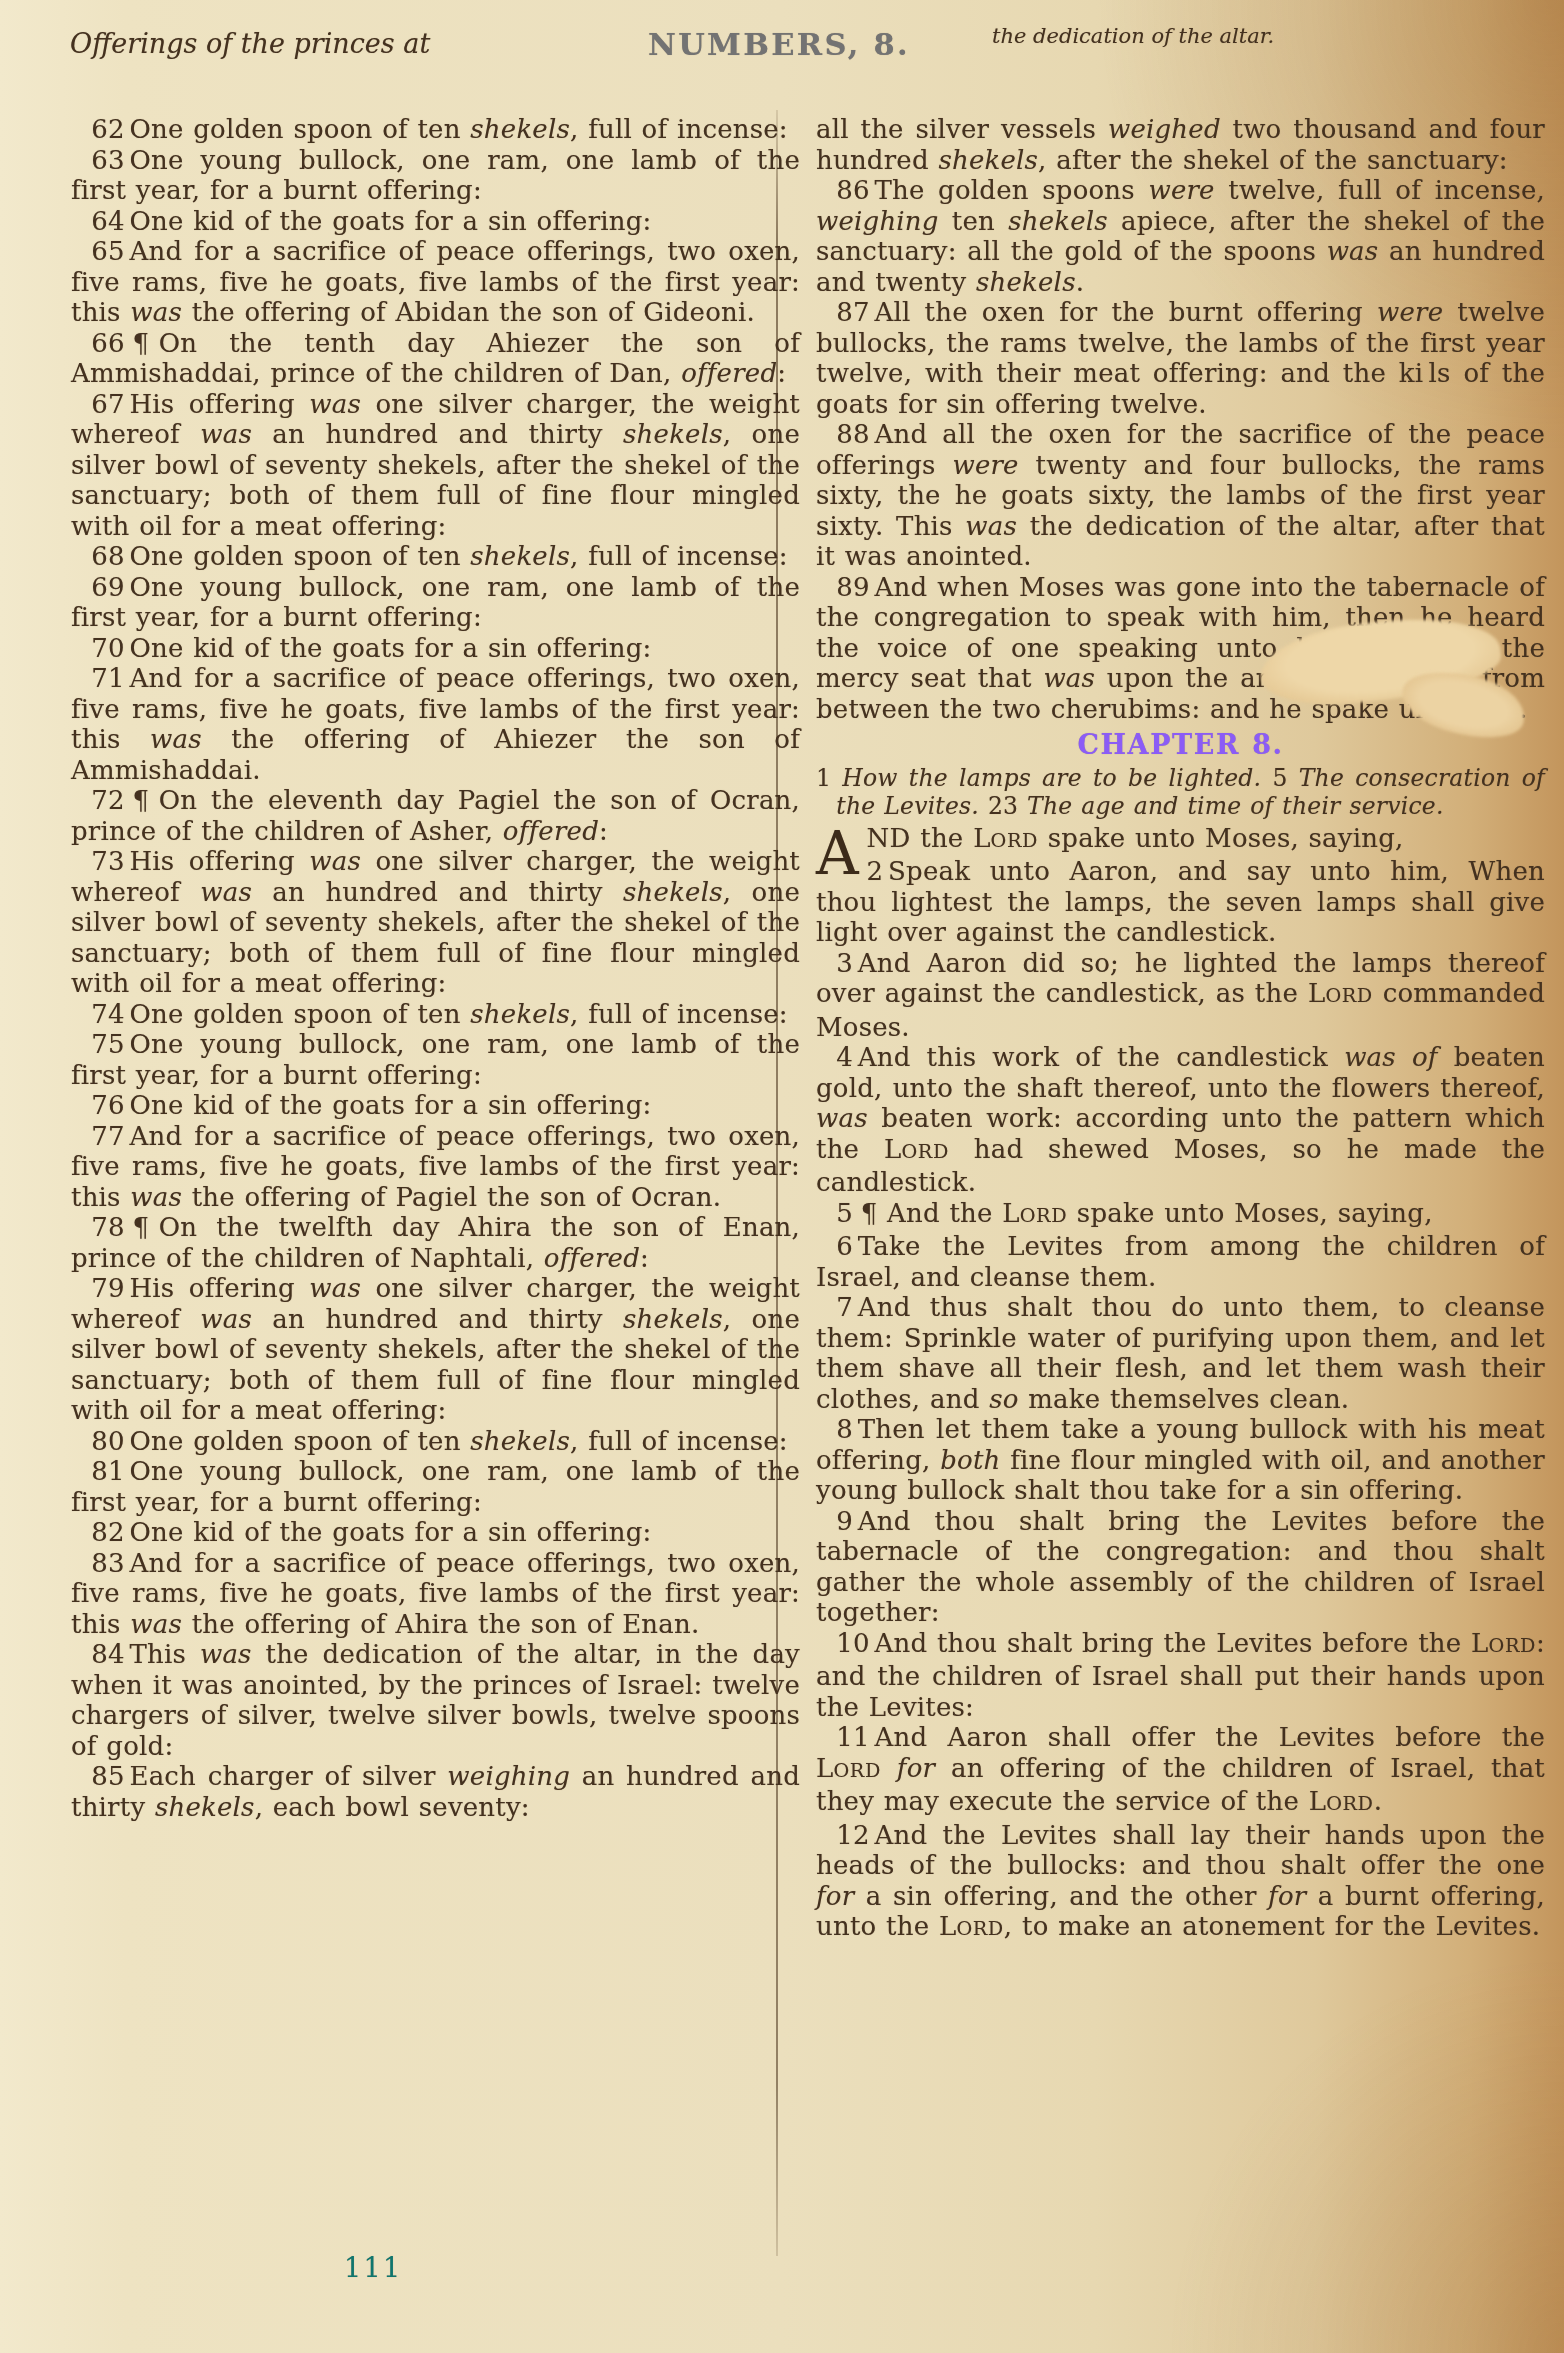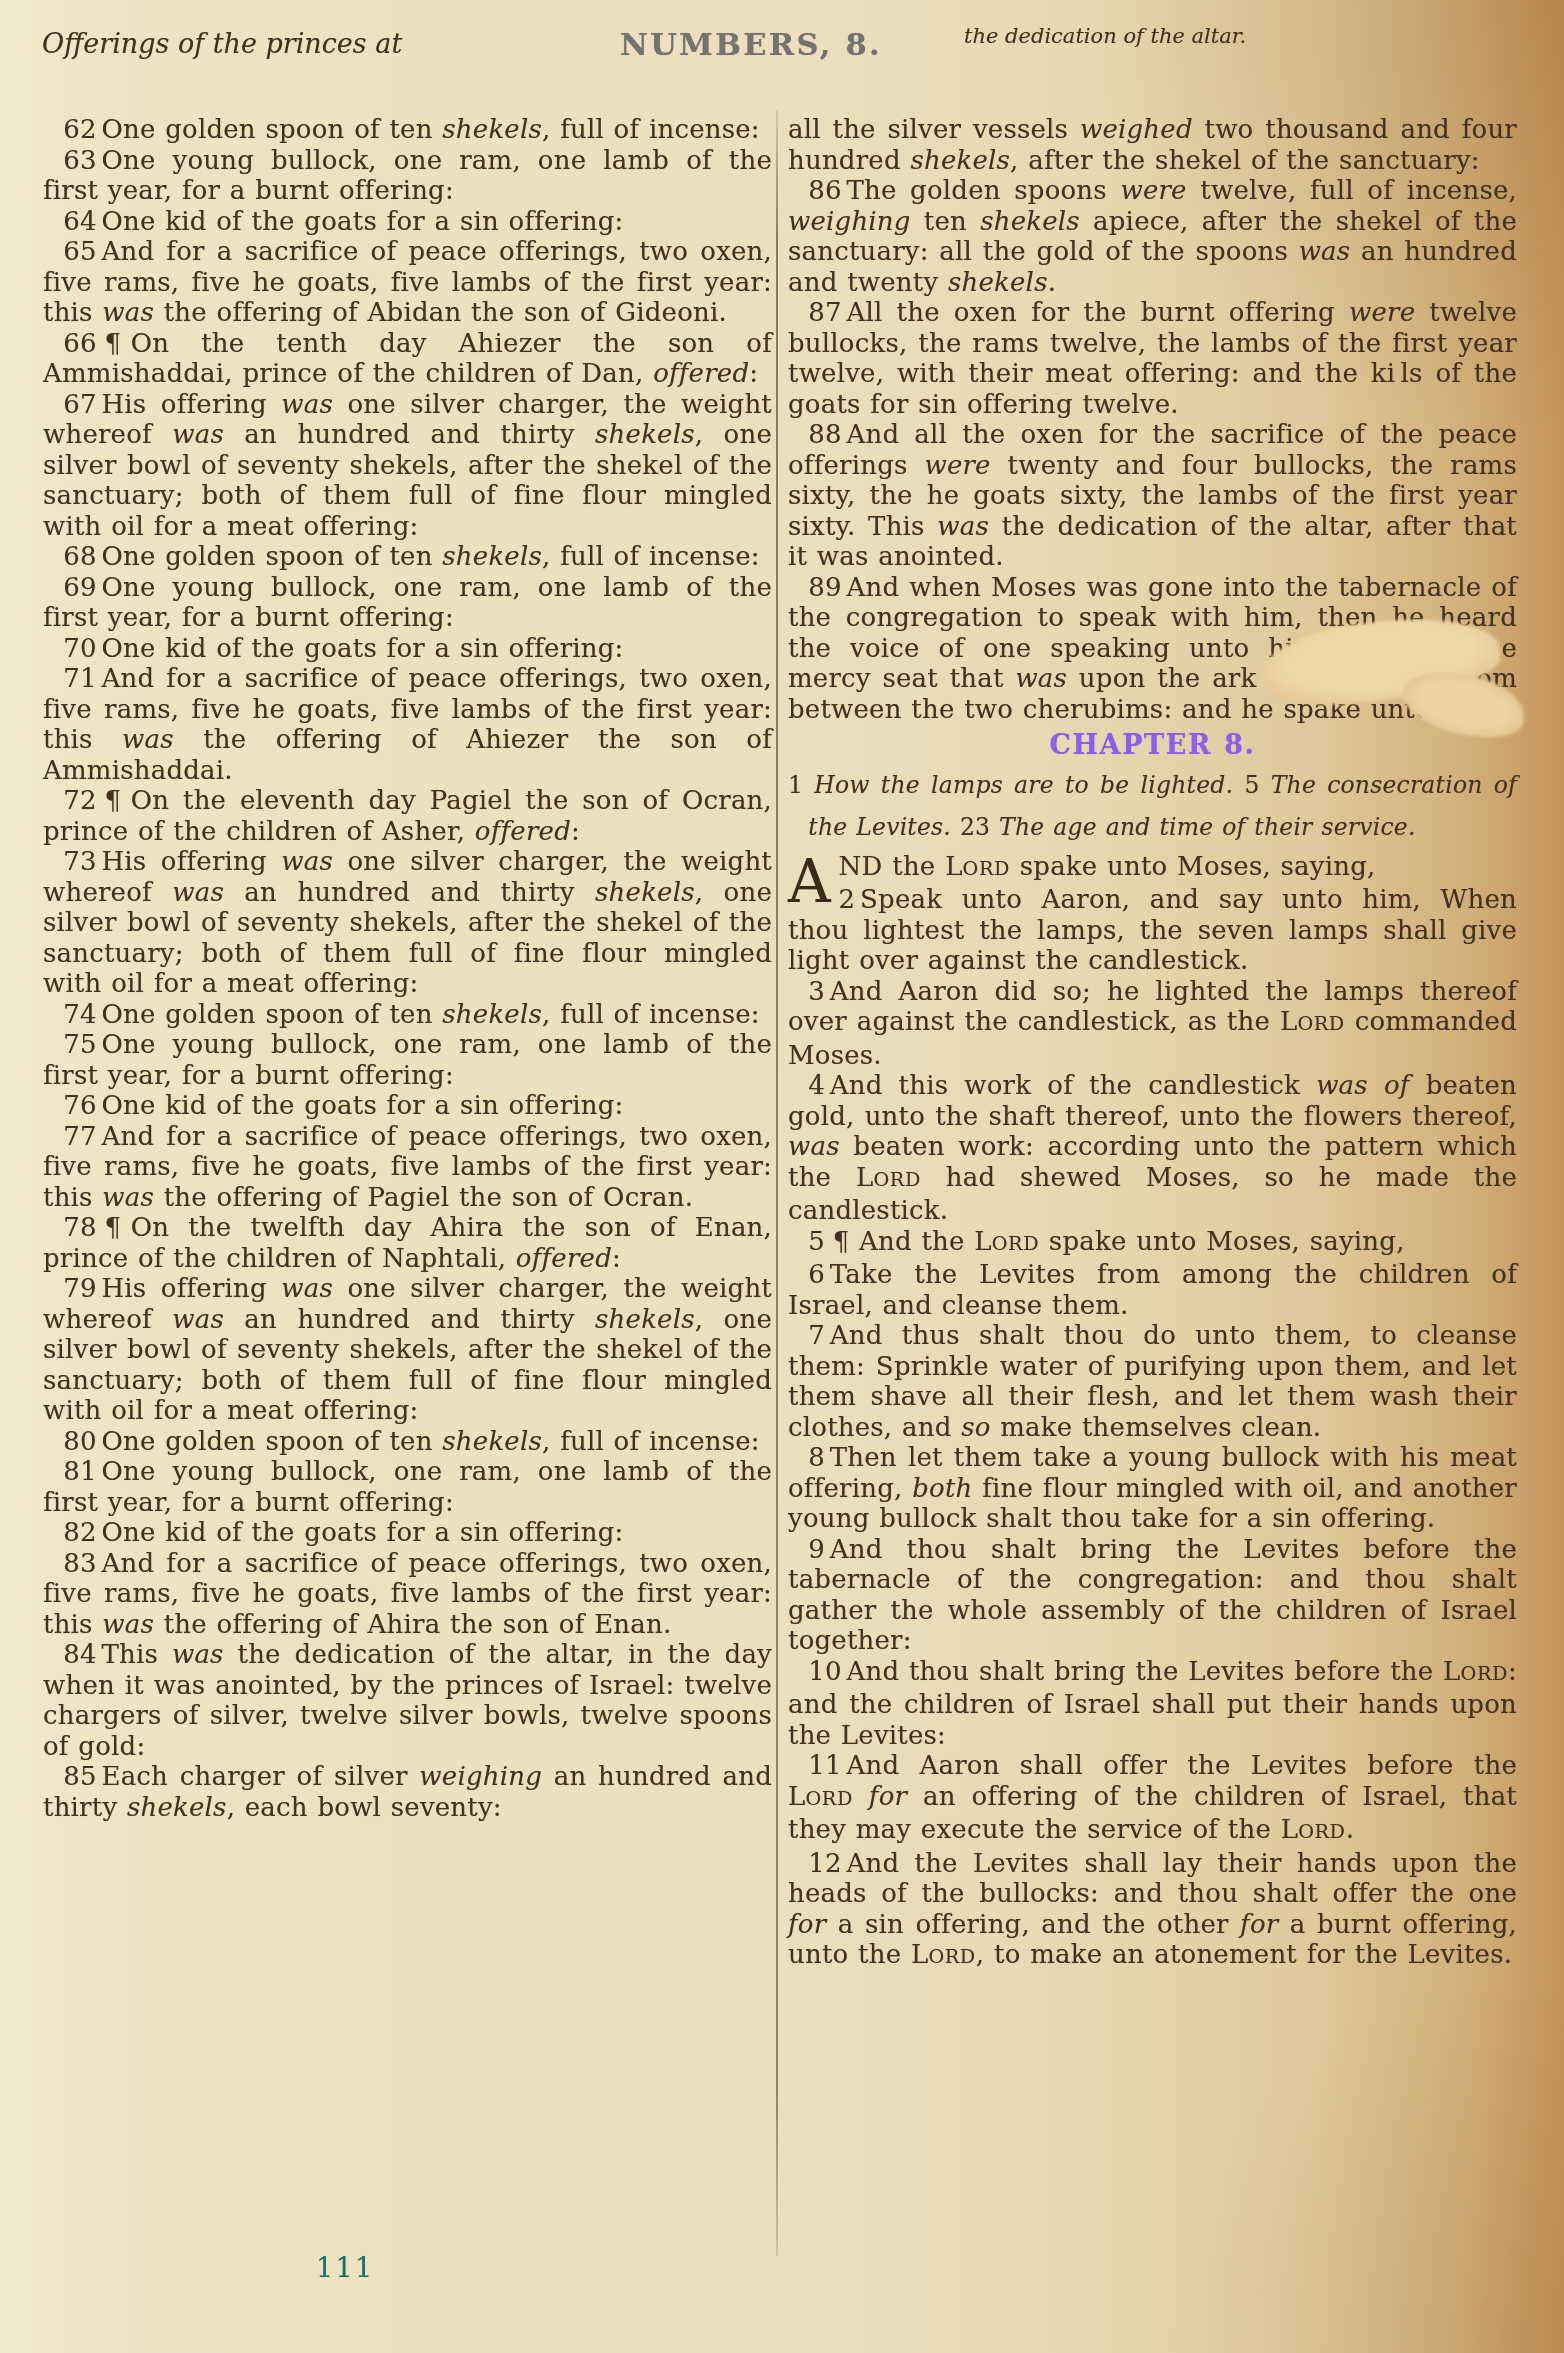--- a/index.html
+++ b/index.html
@@ -5,21 +5,21 @@
   html,body{margin:0;padding:0;}
   body{
     width:1565px;height:2354px;position:relative;overflow:hidden;
     font-family:"DejaVu Serif","Liberation Serif",serif;
     color:#44311f;
     background:
       radial-gradient(circle at 99% 0%, rgba(150,100,45,.30), rgba(150,100,45,0) 16%),
       radial-gradient(circle at 100% 100%, rgba(150,100,45,.22), rgba(150,100,45,0) 14%),
       linear-gradient(90deg,#f2e9cc 0%,#eee3c2 8%,#ebdfbd 50%,#e7d8b1 70%,#dfc99c 84%,#d2af79 94%,#c3955c 100%);
   }
-  .ink{ text-shadow:0 0 0.8px rgba(70,50,30,.35); }
+  .ink{ text-shadow:0 0 0.8px rgba(70,50,30,.35);margin-left:28px; }
   
   .running-head{ position:absolute; white-space:nowrap; }
   #header-left{ left:42px; top:28px; font-style:italic; font-size:27px; }
   #header-center{ left:620px; top:26px; font-size:30.5px; font-weight:bold; letter-spacing:2.3px; color:#737373; }
   #header-right{ left:964px; top:24px; font-style:italic; font-size:21px; }
   
   .col{
     position:absolute; top:114px; width:729px;
     font-size:26px; line-height:30.5px; text-align:justify;
     letter-spacing:0.2px; word-spacing:1.2px;
@@ -29,21 +29,21 @@
   .col p{ margin:0; }
   p.verse{ text-indent:20.3px; }
   p.fragment{ text-indent:0; }
   .vnum{ padding-right:4.7px; }
   .pilcrow{ padding:0 9.4px 0 3.1px; }
   h2.chapter{
     margin:6.3px 0 3.1px; text-align:center; font-size:27px; font-weight:bold;
     letter-spacing:1.6px; color:#8b5cf6; font-family:"DejaVu Serif","Liberation Serif",serif;
   }
   p.summary{
-    font-style:italic; font-size:23.5px; line-height:42px;
+    font-style:italic; font-size:23.5px; line-height:28px;
     padding-left:20.3px; text-indent:-20.3px; margin:1.6px 0 3.1px;
   }
   .rn{ font-style:normal; }
   .sc .sc-rest{ font-size:.74em; letter-spacing:0.6px; }
   .dropcap{
     float:left; font-size:59px; line-height:52px; padding:4.7px 7.8px 0 0;
     color:#3c2b1a; text-indent:0;
   }
   p.nodent{ text-indent:0; }
   

